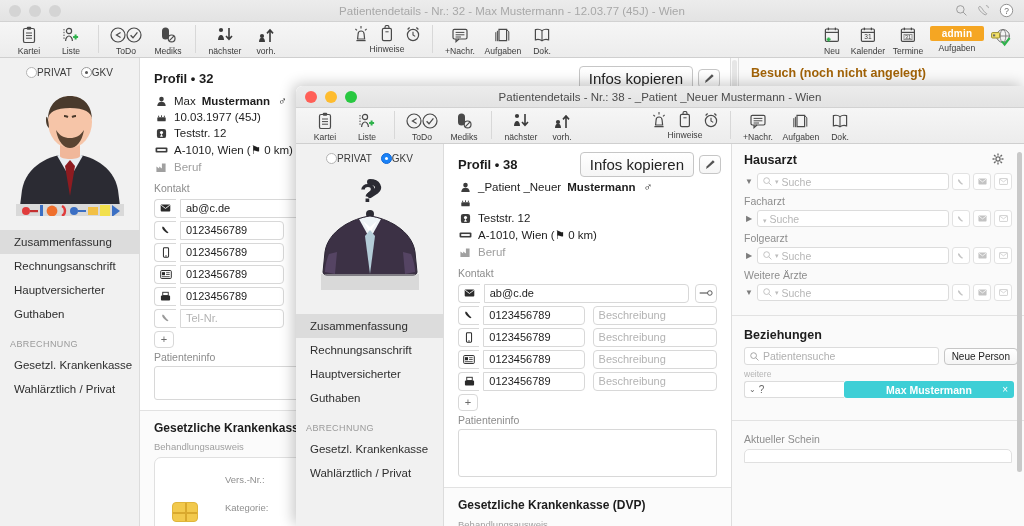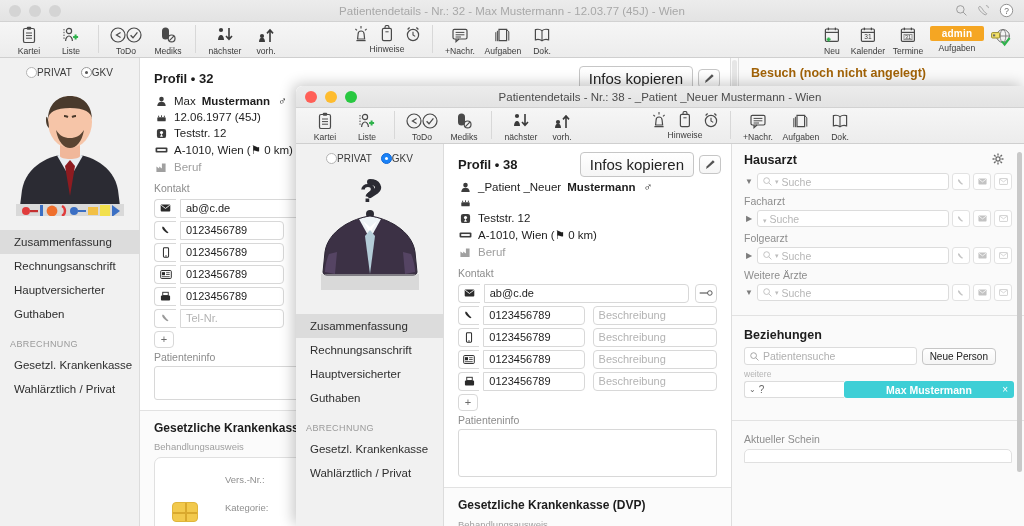--- a/index.html
+++ b/index.html
@@ -145,21 +145,21 @@
     height: 17px; border: 1px solid #dcdcdc; border-radius: 3px; background: #fff;
     display: flex; align-items: center; gap: 3px; padding: 0 5px;
     font-size: 10.5px; color: #b6b6b6;
   }
   .mini-btn {
     width: 18px; height: 17px; border: 1px solid #e2e2e2; border-radius: 3px; background: #fff;
     display: flex; align-items: center; justify-content: center; color: #c3c3c3; font-size: 9px;
   }
   .right-label { font-size: 10.5px; color: #8d8d8d; padding: 3px 12px 1px 12px; }
   .rel-title { font-size: 12.5px; font-weight: bold; color: #1d1d1d; padding: 12px 12px 5px 12px; }
-  .rel-row { display: flex; align-items: center; gap: 5px; padding: 0 28px 0 12px; }
+  .rel-row { display: flex; align-items: center; gap: 5px; padding: 0 6px 0 12px; }
   .rel-search {
     flex: 1; height: 18px; border: 1px solid #dcdcdc; border-radius: 3px; background: #fff;
     display: flex; align-items: center; gap: 4px; padding: 0 5px; font-size: 10.5px; color: #b0b0b0;
   }
   .rel-sub { font-size: 8.5px; color: #b4b4b4; padding: 4px 12px 2px 12px; }
   .tag-row { display: flex; align-items: center; padding: 0 10px 0 12px; }
   .tag-select {
     width: 100px; height: 17px; border: 1px solid #dcdcdc; border-right: none;
     border-radius: 3px 0 0 3px; background: #fff;
     display: flex; align-items: center; gap: 3px; padding: 0 4px; font-size: 10px; color: #666;
@@ -503,21 +503,21 @@
       </div>
       <div class="info-line">
         <span class="gl">
           <svg width="11" height="11" viewBox="0 0 12 12">
                 <rect x="1.4" y="5.6" width="9.2" height="4.6" rx="1" fill="#3c3c3c"></rect>
                 <rect x="2.4" y="4" width="1" height="1.6" fill="#3c3c3c"></rect>
                 <rect x="5.5" y="3.6" width="1" height="2" fill="#3c3c3c"></rect>
                 <rect x="8.6" y="4" width="1" height="1.6" fill="#3c3c3c"></rect>
               </svg>
         </span>
-        <span>12.06.1977 (45J)</span>
+        <span>10.03.1977 (45J)</span>
       </div>
       <div class="info-line">
         <span class="gl">
           <svg width="11" height="11" viewBox="0 0 12 12">
                 <rect x="1" y="1" width="10" height="10" rx="2.4" fill="#3c3c3c"></rect>
                 <circle cx="6" cy="5" r="1.7" fill="#fff"></circle>
                 <path d="M6 6.4l1.6 3.2H4.4z" fill="#fff"></path>
               </svg>
         </span>
         <span>Teststr. 12</span>

